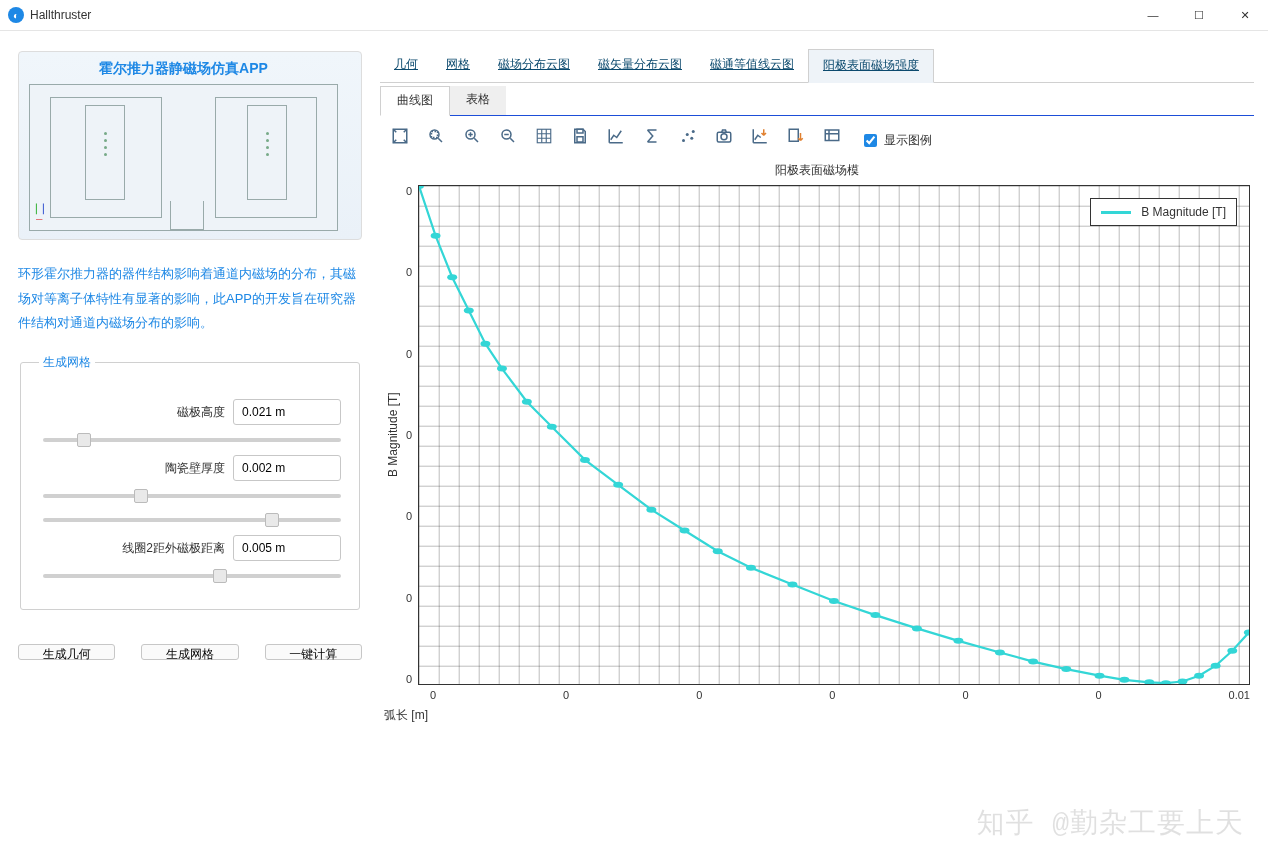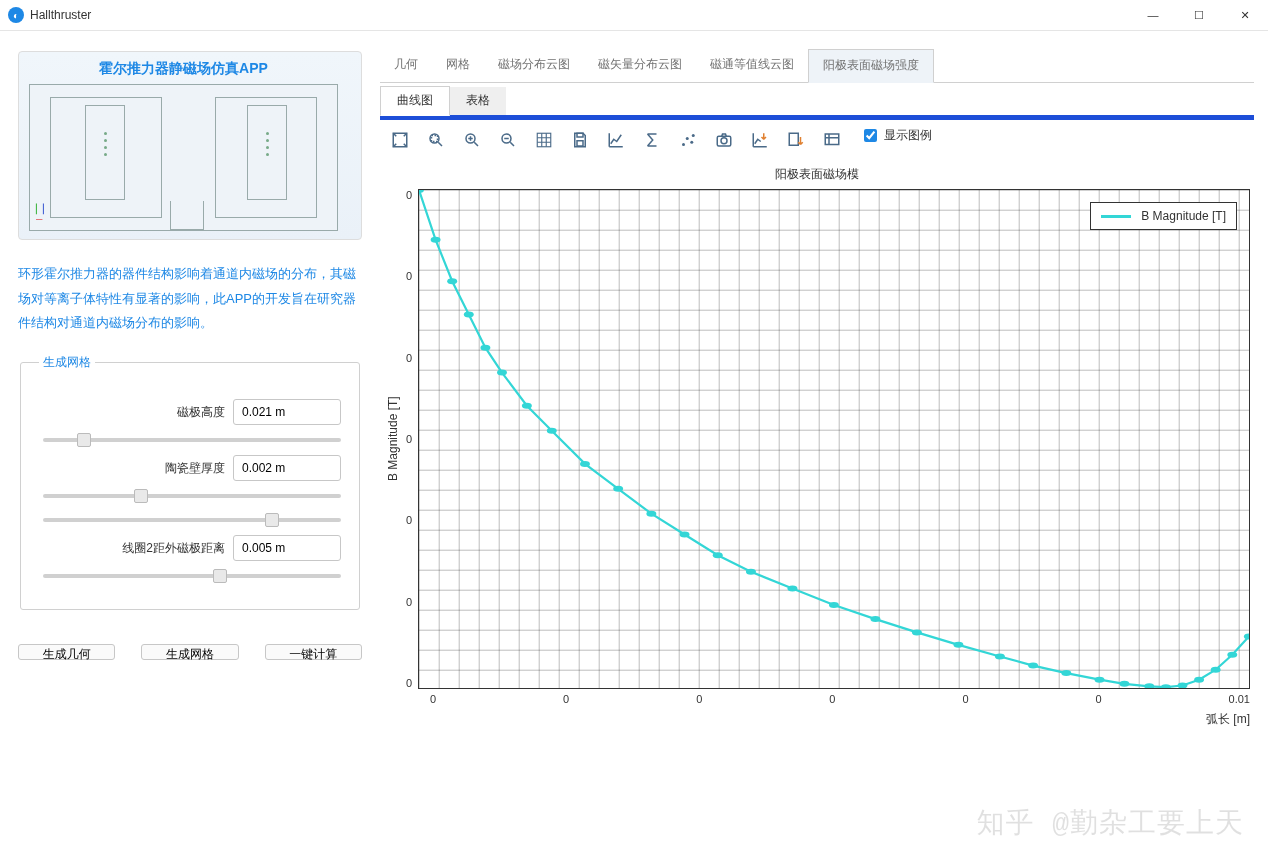--- a/index.html
+++ b/index.html
@@ -164,49 +164,49 @@
     box-sizing: border-box;
     position: relative;
   }
   .main-tabs {
     display: flex;
     border-bottom: 1px solid #d0d0d0;
   }
   .main-tabs .tab {
     padding: 7px 14px 8px 14px;
     cursor: pointer;
-    color: #737373;
+    color: #0c4a6e;
+    text-decoration: underline;
   }
   .main-tabs .tab.active {
     background: #eef3f8;
     border: 1px solid #d0d0d0;
     border-bottom-color: #eef3f8;
     margin-bottom: -1px;
   }
   .sub-tabs {
     display: flex;
-    border-bottom: 5px solid #1d4ed8;
+    border-bottom: 1px solid #1d4ed8;
     margin-top: 3px;
-    align-items: flex-end;
   }
   .sub-tabs .tab {
     padding: 5px 16px 6px 16px;
     cursor: pointer;
   }
   .sub-tabs .tab.active {
     background: #fff;
     border: 1px solid #d0d0d0;
     border-bottom-color: #fff;
     margin-bottom: -1px;
   }
   .sub-tabs .tab.inactive { background: #efefef; }
 
   .toolbar {
     display: flex;
-    align-items: flex-start;
+    align-items: flex-end;
     gap: 8px;
     padding: 6px 6px 2px 6px;
     flex-wrap: wrap;
   }
   .tool {
     width: 26px; height: 26px;
     border: 1px solid transparent;
     display: flex; align-items: center; justify-content: center;
     border-radius: 3px; cursor: pointer;
     color: #4a6a88;
@@ -264,21 +264,21 @@
     position: absolute; top: 12px; right: 12px;
     border: 1px solid #333; background: #fff;
     padding: 6px 10px; font-size: 12px;
     display: flex; align-items: center; gap: 10px;
   }
   .legend .swatch { width: 30px; height: 3px; background: #33d6d6; }
   .xticks {
     display: flex; justify-content: space-between;
     font-size: 11px; padding: 4px 0; margin-left: 46px;
   }
-  .xlab { text-align: right; font-size: 12px; margin-top: 2px; }
+  .xlab { text-align: left; font-size: 12px; margin-top: 2px; }
 
   .watermark {
     position: absolute; right: 24px; bottom: 10px;
     font-size: 28px; color: rgba(0,0,0,0.12);
     font-family: Liberation Mono, monospace;
     pointer-events: none; letter-spacing: 1px;
   }
   .watermark .logo {
     display: inline-block; margin-right: 12px; font-weight: 600;
   }

